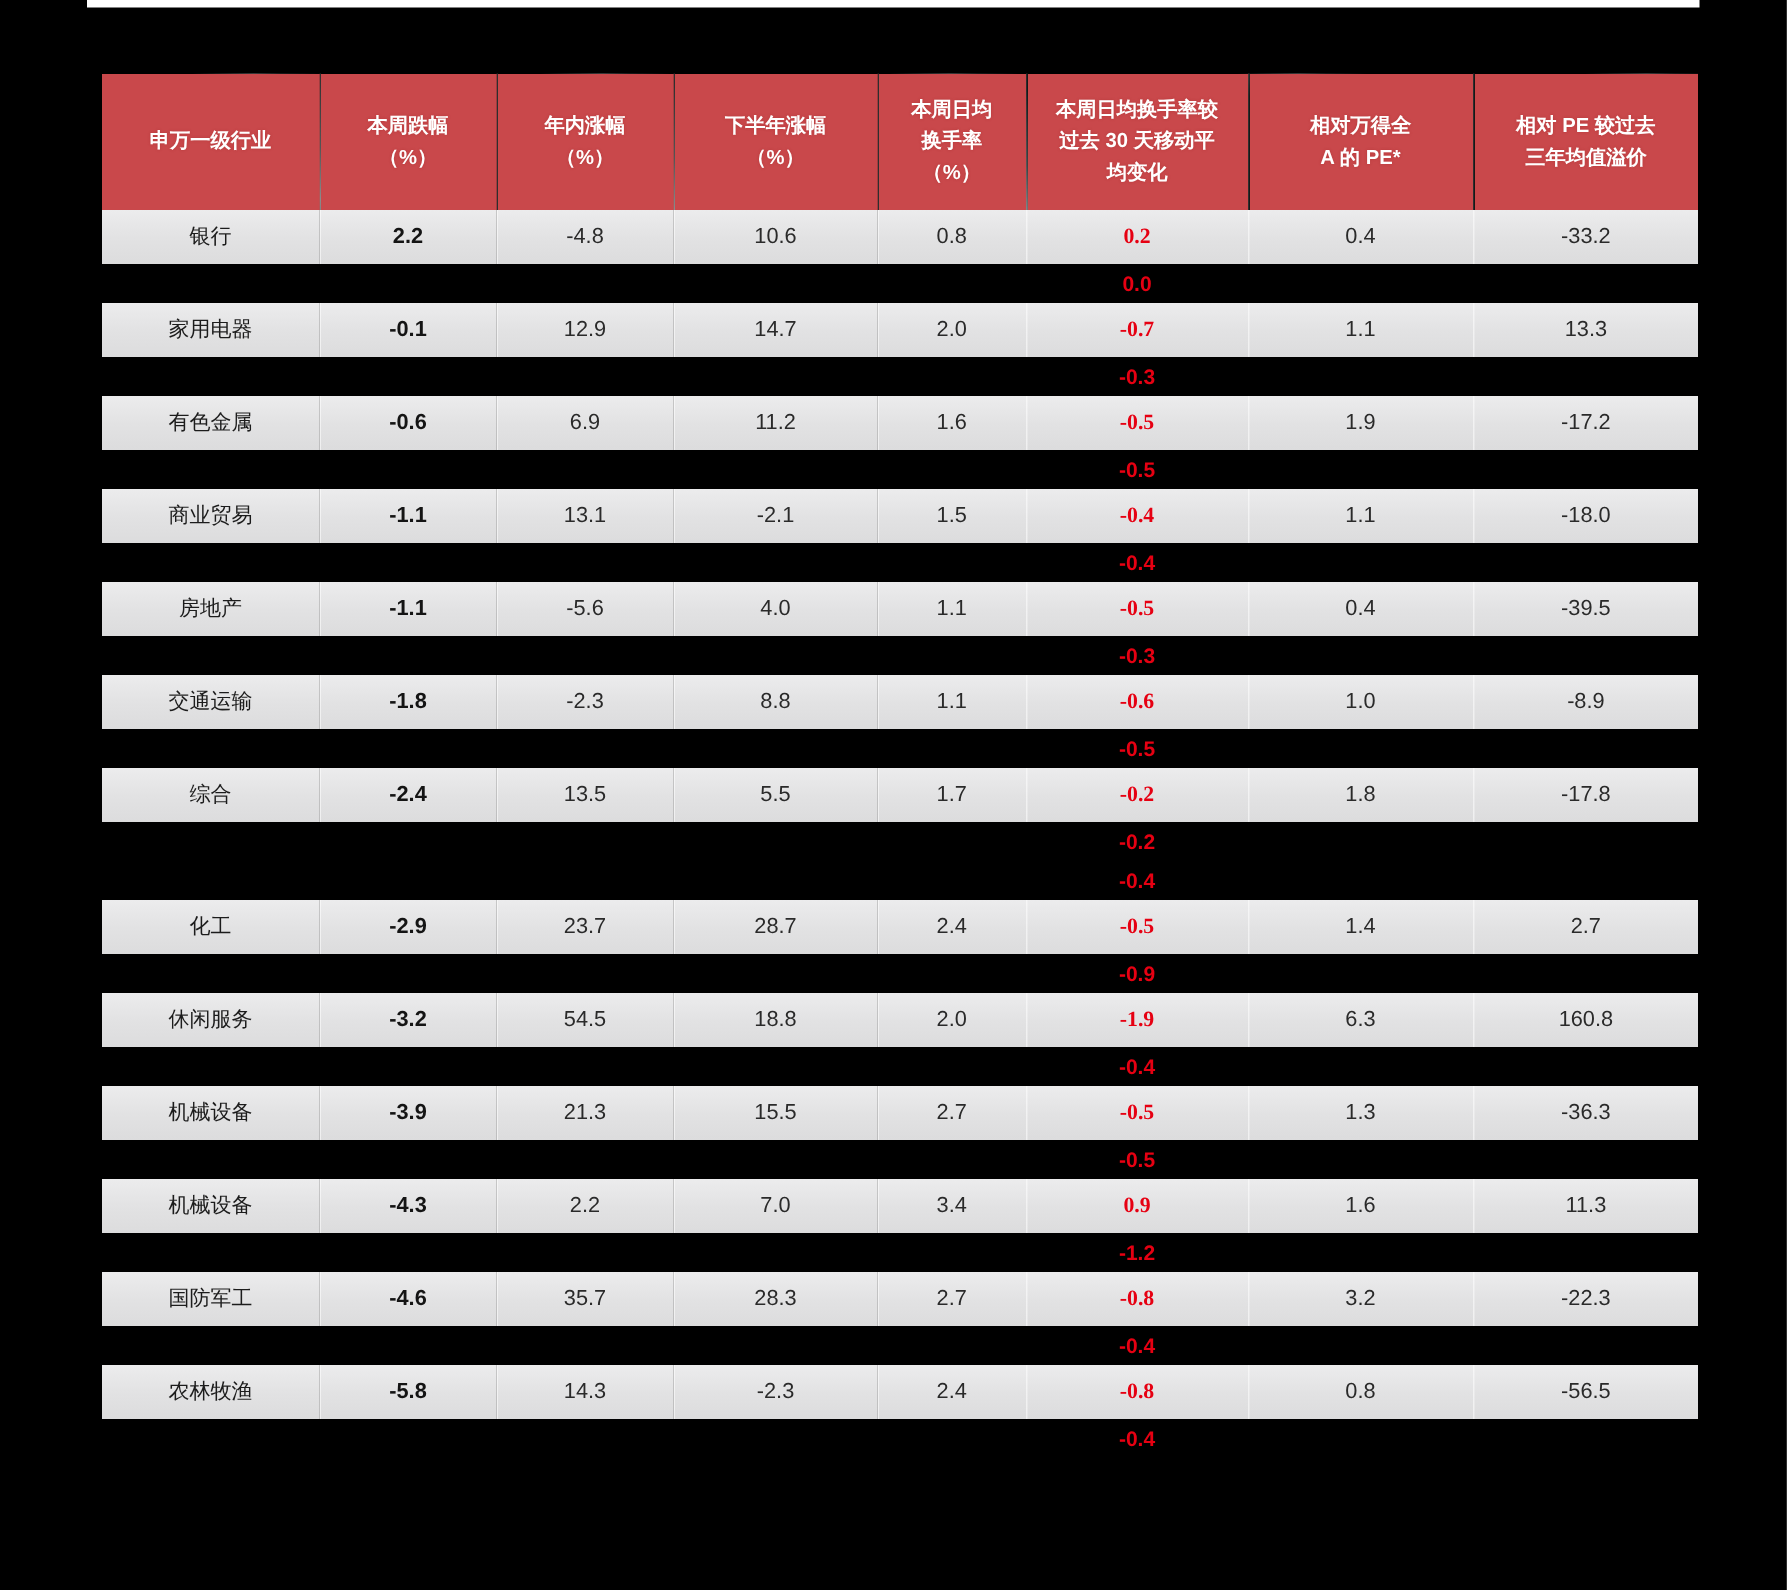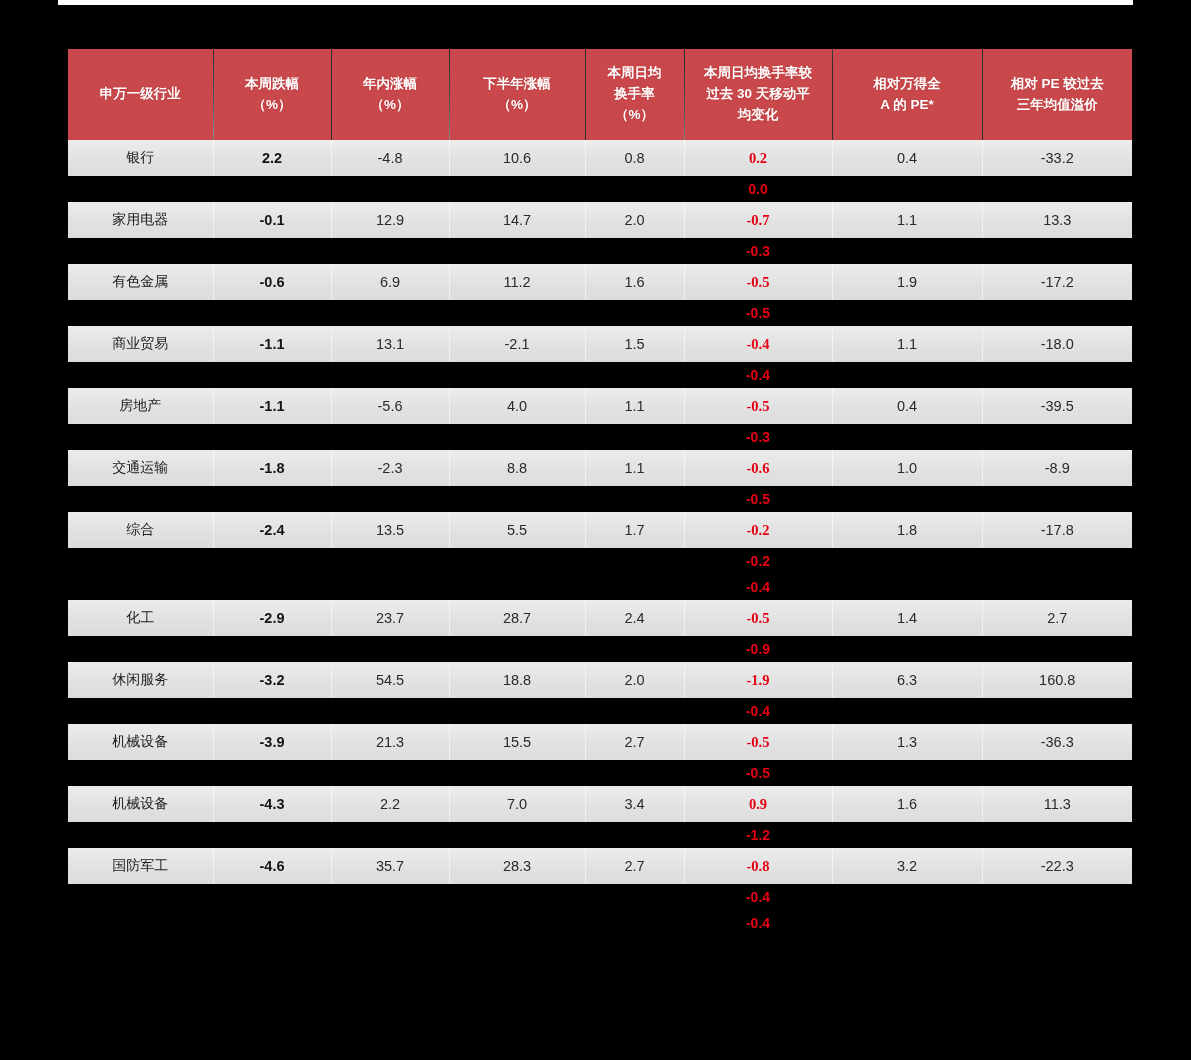--- a/index.html
+++ b/index.html
@@ -390,20 +390,30 @@
           <tr class="gap-row">
             <td class="c-name"></td>
             <td class="c-week"></td>
             <td class="c-ytd"></td>
             <td class="c-h2"></td>
             <td class="c-turn"></td>
             <td class="c-turnchg">-0.4</td>
             <td class="c-pe"></td>
             <td class="c-prem"></td>
           </tr>
+          <tr class="data-row">
+            <td class="c-name">农林牧渔</td>
+            <td class="c-week">-5.8</td>
+            <td class="c-ytd">14.3</td>
+            <td class="c-h2">-2.3</td>
+            <td class="c-turn">2.4</td>
+            <td class="c-turnchg">-0.8</td>
+            <td class="c-pe">0.8</td>
+            <td class="c-prem">-56.5</td>
+          </tr>
           <tr class="gap-row">
             <td class="c-name"></td>
             <td class="c-week"></td>
             <td class="c-ytd"></td>
             <td class="c-h2"></td>
             <td class="c-turn"></td>
             <td class="c-turnchg">-0.4</td>
             <td class="c-pe"></td>
             <td class="c-prem"></td>
           </tr>

